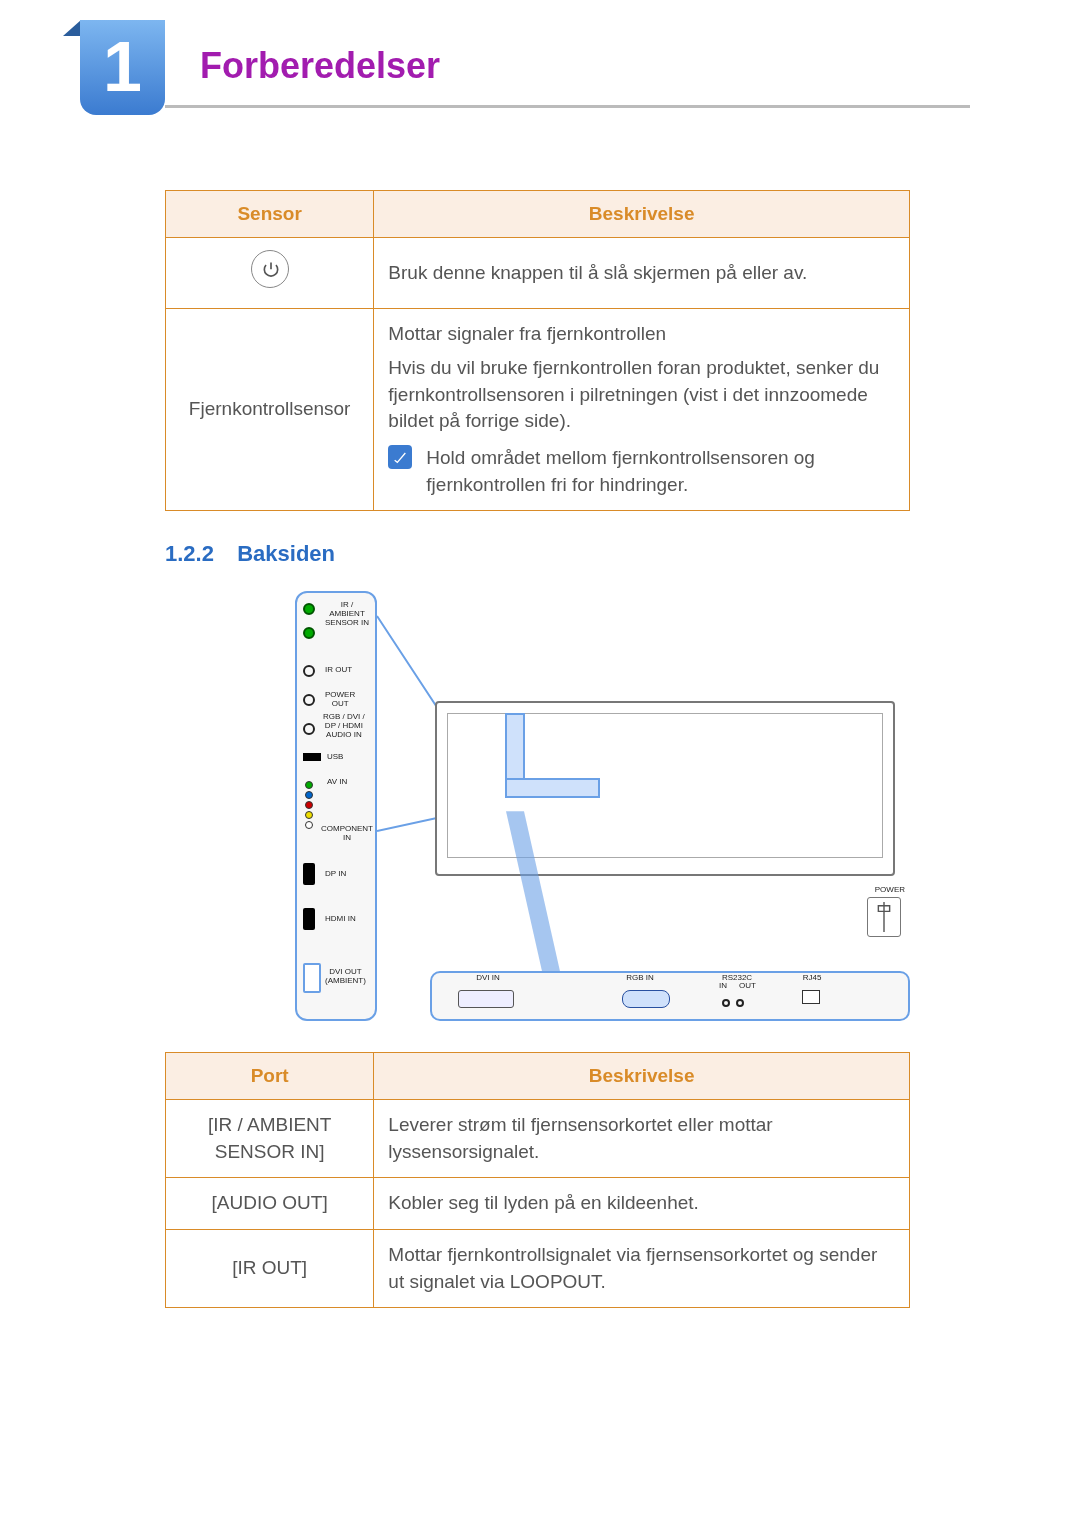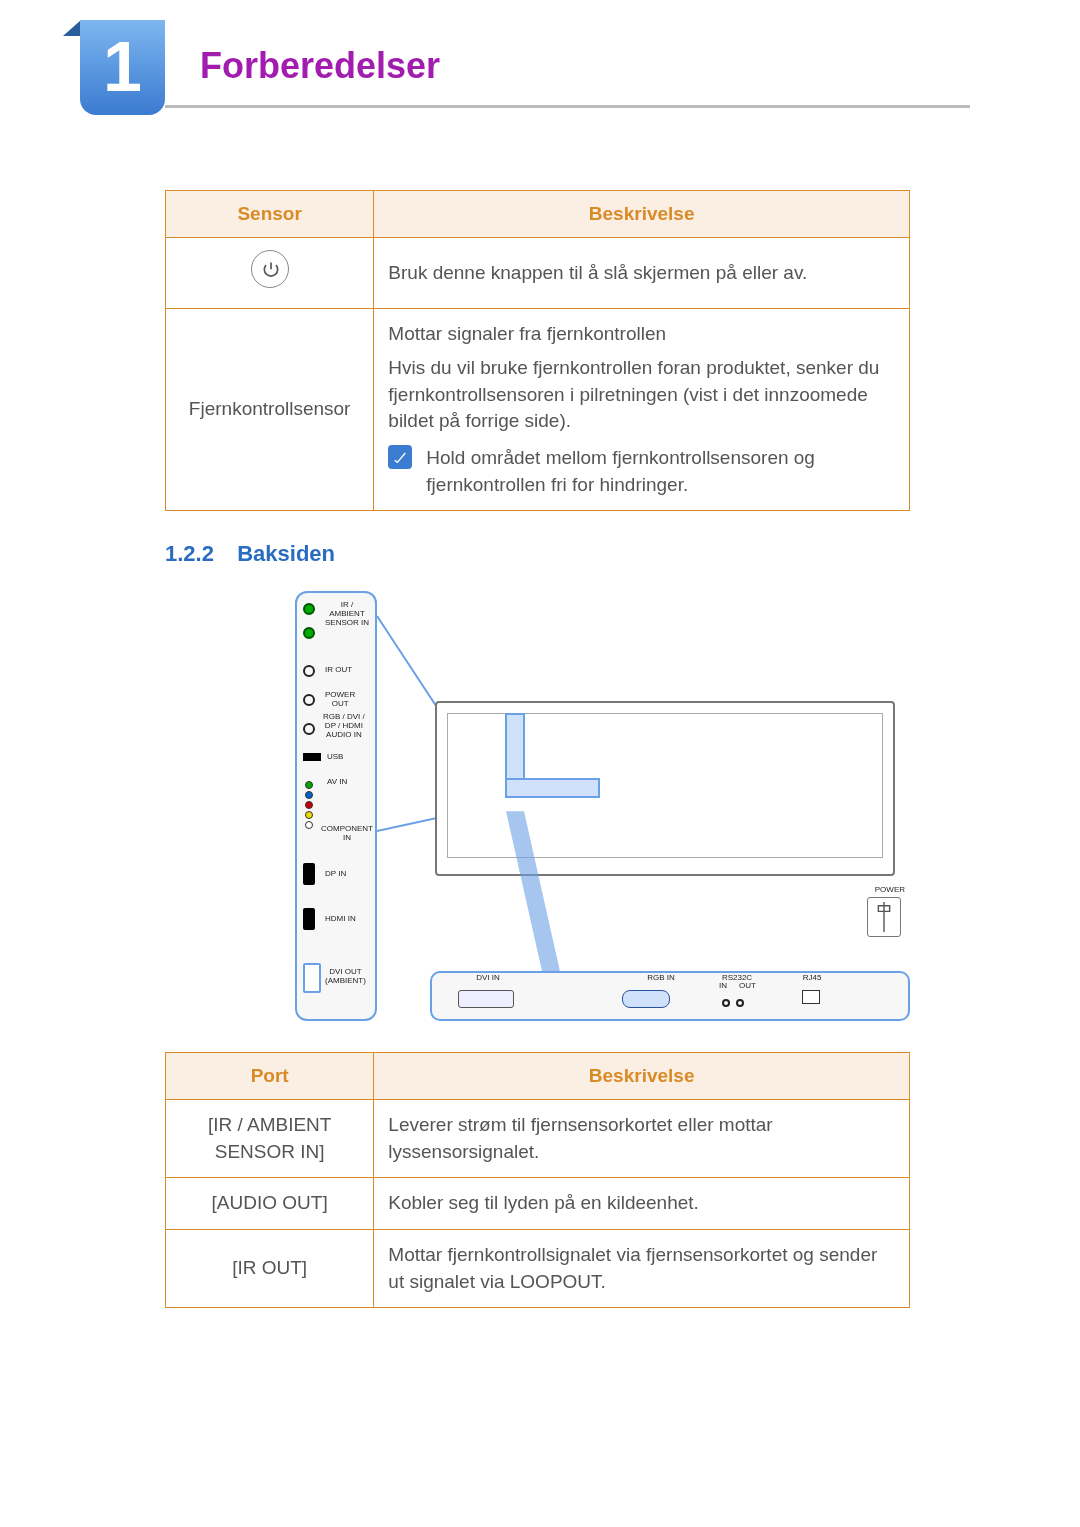--- a/index.html
+++ b/index.html
@@ -299,21 +299,21 @@
       <div class="power-cord">
         <svg viewBox="0 0 34 40" style="width:100%;height:100%">
             <path d="M17 4 v10 m-6 0 h12 v-6 h-12 z M17 14 v22" stroke="#555" fill="none" stroke-width="1.5"></path>
           </svg>
       </div>
 
       <div class="bottom-ports">
         <div class="bp-lbl" style="left:26px">DVI IN</div>
         <div class="bp-port dvi-port" style="left:26px"></div>
 
-        <div class="bp-lbl" style="left:199px">RGB IN</div>
+        <div class="bp-lbl" style="left:178px">RGB IN</div>
         <div class="bp-port vga-port" style="left:190px"></div>
 
         <div class="bp-lbl" style="left:280px; width:50px">RS232C</div>
         <div class="lbl" style="top:9px; left:287px">IN</div>
         <div class="lbl" style="top:9px; left:307px">OUT</div>
         <div class="bp-port" style="left:287px"><span class="rs-jack"></span><span class="rs-jack"></span></div>
 
         <div class="bp-lbl" style="left:360px; width:40px">RJ45</div>
         <div class="bp-port rj-port" style="left:370px"></div>
       </div>

